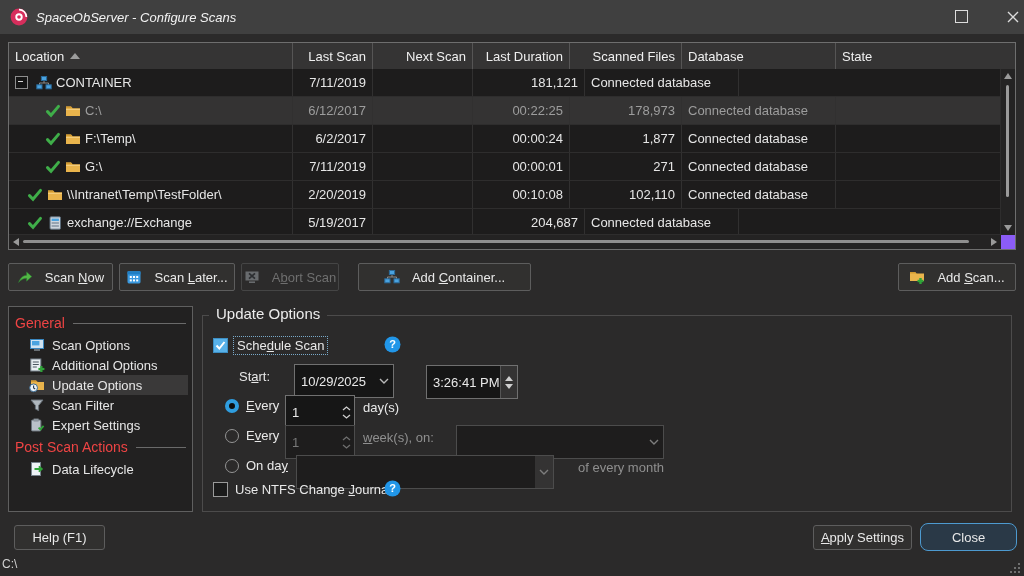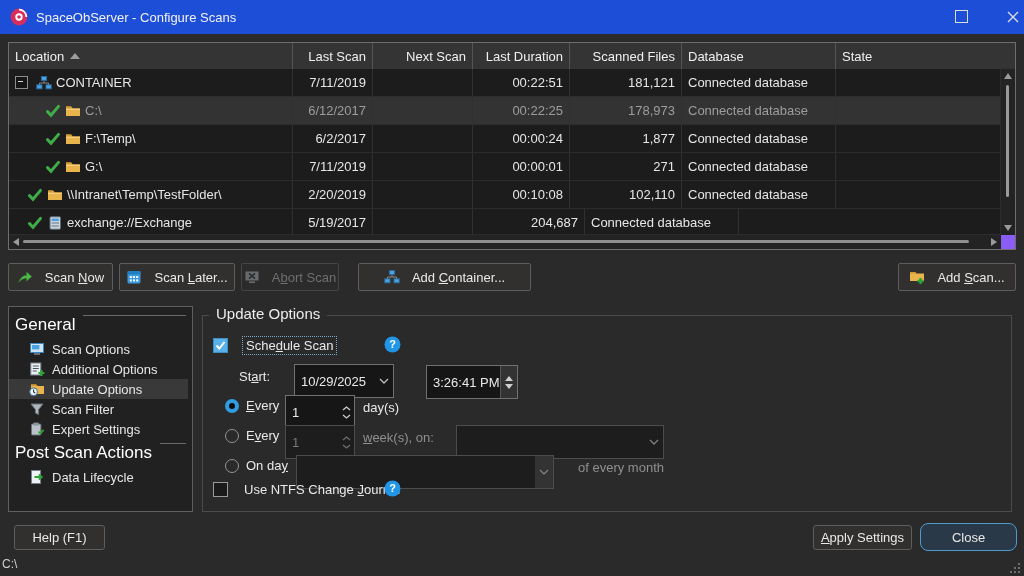--- a/index.html
+++ b/index.html
@@ -7,21 +7,21 @@
     width:1024px;height:576px;position:relative;overflow:hidden;
     background:#2b2a2a;color:#e9e9e9;
     font-family:"Liberation Sans", sans-serif;font-size:13px;
     -webkit-font-smoothing:antialiased;
   }
   u{text-decoration:underline;}
   .ic{display:inline-flex;width:16px;height:16px;flex:0 0 auto;}
   .ic svg{width:16px;height:16px;}
 
   
-  .titlebar{position:absolute;left:0;top:0;width:1024px;height:34px;background:#1d4ed8;display:flex;align-items:center;}
+  .titlebar{position:absolute;left:0;top:0;width:1024px;height:34px;background:#404040;display:flex;align-items:center;font-style:italic;}
   .titlebar .logo{margin-left:10px;width:18px;height:18px;display:inline-flex;}
   .titlebar .logo svg{width:18px;height:18px;}
   .title-text{margin-left:8px;font-size:13px;color:#f2f2f2;}
   .win-btn{position:absolute;top:0;width:46px;height:33px;display:flex;align-items:center;justify-content:center;cursor:default;}
   #btn-max{left:938px;}
   #btn-close{left:990px;}
   .max-glyph{width:11px;height:11px;border:1.5px solid #dcdcdc;}
 
   
   .scan-table{position:absolute;left:8px;top:42px;width:1006px;height:206px;border:1px solid #6e6e6e;background:#8b5cf6;}
@@ -50,33 +50,33 @@
   .arr.right{right:4px;top:3px;border-top:4px solid transparent;border-bottom:4px solid transparent;border-left:6px solid #9a9a9a;}
 
   
   .toolbar{position:absolute;left:8px;top:263px;width:1008px;height:28px;}
   .tbtn{position:absolute;top:0;height:28px;box-sizing:border-box;display:flex;align-items:center;justify-content:center;gap:12px;
         background:#31302f;border:1px solid #5d5d5d;border-radius:2px;color:#e9e9e9;cursor:default;}
   .tbtn.disabled{background:#2c2b2b;border-color:#454545;color:#6f6f6f;}
 
   
   .sidebar{position:absolute;left:8px;top:306px;width:183px;height:200px;border:1px solid #5f5f5f;background:#222121;padding-top:4px;box-sizing:content-box;}
-  .side-section-title{display:flex;align-items:flex-start;gap:8px;margin:4px 6px 4px 6px;font-size:17px;color:#ffffff;}
+  .side-section-title{display:flex;align-items:center;gap:8px;margin:4px 6px 4px 6px;font-size:14px;color:#ef4444;}
   .side-section-title .rule{flex:1;height:1px;background:#6a6a6a;}
   .side-item{display:flex;align-items:center;gap:7px;height:20px;padding-left:20px;margin-right:4px;color:#e6e6e6;cursor:default;}
   .side-item.selected{background:#3a3939;}
 
   
   .groupbox{position:absolute;left:202px;top:315px;width:808px;height:195px;border:1px solid #4c4b4b;}
   .gb-title{position:absolute;top:-11px;left:6px;background:#2b2a2a;padding:0 7px;font-size:15px;color:#ececec;}
   .gb-item{position:absolute;display:flex;align-items:center;}
   .chk{width:15px;height:15px;box-sizing:border-box;border:1px solid #9a9a9a;background:#1b1b1b;display:inline-flex;align-items:center;justify-content:center;flex:0 0 auto;}
   .chk.checked{background:#58b1e9;border-color:#3d8fc4;}
   .chk.checked svg{width:11px;height:11px;}
-  .cb-label{margin-left:16px;}
+  .cb-label{margin-left:7px;}
   .focus-dotted{outline:1px dotted #79a9c9;outline-offset:1px;padding:0 2px;}
   .radio{width:14px;height:14px;border-radius:50%;box-sizing:border-box;border:1px solid #949494;background:transparent;flex:0 0 auto;}
   .radio.on{border:4px solid #2f9ddf;background:#0d0d0d;}
   .rd-label{margin-left:7px;}
   .help-badge{width:17px;height:17px;display:inline-flex;}
   .help-badge svg{width:17px;height:17px;}
   .field{position:absolute;box-sizing:border-box;height:34px;background:#161616;border:1px solid #707070;display:flex;align-items:center;color:#e9e9e9;}
   .field .val{padding-left:6px;flex:1;white-space:nowrap;overflow:hidden;}
   .field.disabled{background:#1e1d1d;border-color:#4c4c4c;color:#787878;}
   .chev-box{width:18px;height:100%;display:flex;align-items:center;justify-content:center;flex:0 0 auto;}
@@ -154,21 +154,20 @@
               <path d="M8 5.5 L8 8 M3.5 10 L3.5 8 L12.5 8 L12.5 10" stroke="#8a8a8a" fill="none"></path>
               <rect x="5.4" y="1.5" width="5.2" height="4" fill="#4aa3e0" stroke="#2a6a9a"></rect>
               <rect x="0.8" y="9.8" width="5.2" height="4" fill="#4aa3e0" stroke="#2a6a9a"></rect>
               <rect x="10" y="9.8" width="5.2" height="4" fill="#4aa3e0" stroke="#2a6a9a"></rect>
             </svg>
           </span>
           <span>CONTAINER</span>
         </div>
         <div class="cell c1 alr">7/11/2019</div>
         <div class="cell c2 alr"></div>
-        <div class="cell c3 alr">00:22:51</div>
         <div class="cell c4 alr">181,121</div>
         <div class="cell c5">Connected database</div>
         <div class="cell c6"></div>
       </div>
       <div class="tr selected">
         <div class="cell c0" style="padding-left: 36px;">
           <span class="ic">
             <svg viewBox="0 0 16 16">
               <path d="M2.5 8.6 L6 12.2 L13.5 3.4" fill="none" stroke="#3fae49" stroke-width="3" stroke-linecap="round"></path>
             </svg>

